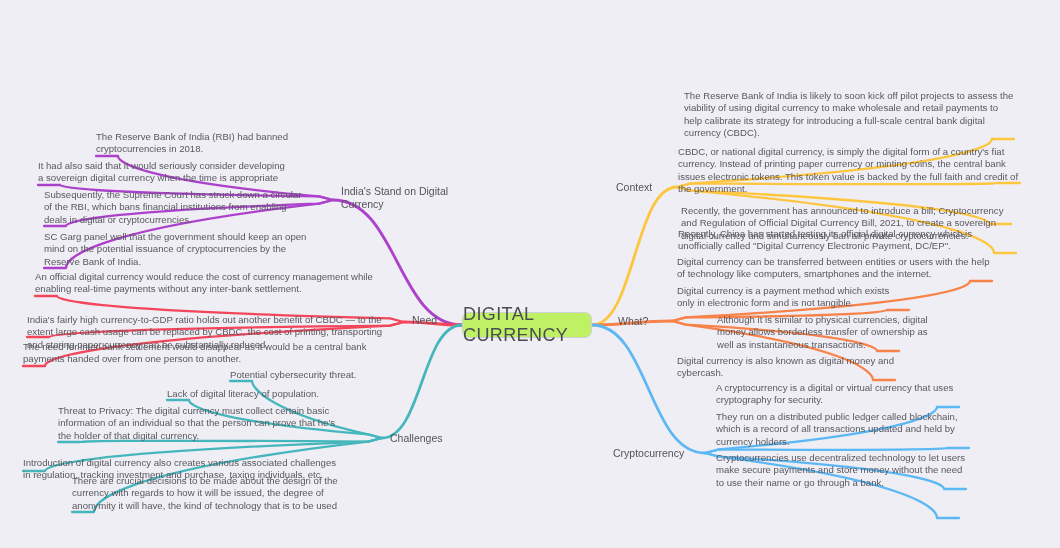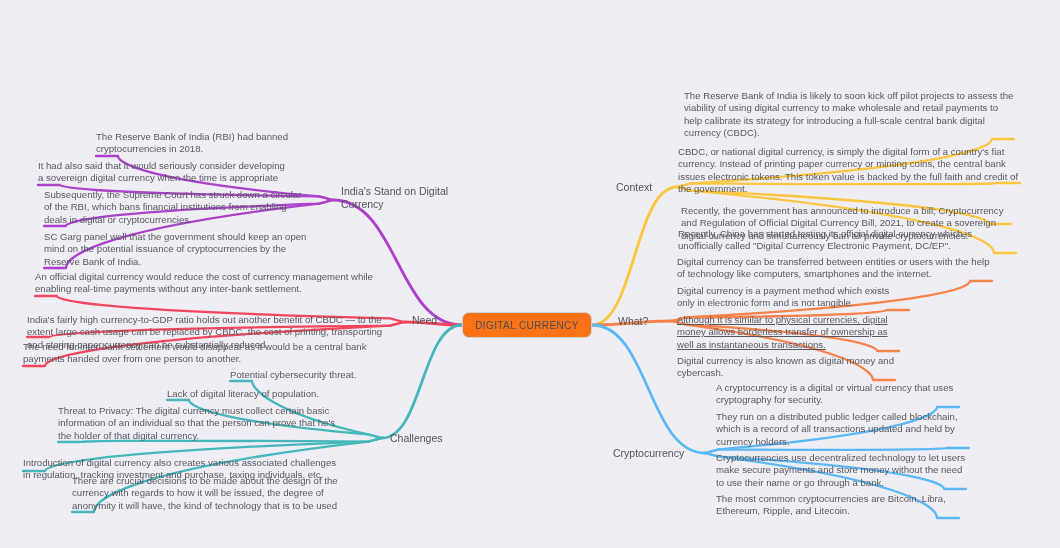--- a/index.html
+++ b/index.html
@@ -26,27 +26,27 @@
     pointer-events: none;
   }
 
   
   .central-node {
     position: absolute;
     left: 462px;
     top: 312px;
     width: 130px;
     height: 26px;
-    background: #f97316;
+    background: #bef264;
     border: 1px solid #cfcfd6;
     border-radius: 7px;
     display: flex;
     align-items: center;
     justify-content: center;
-    font-size: 10px;
+    font-size: 18px;
     letter-spacing: .4px;
     color: #4c4c52;
     z-index: 5;
     box-sizing: border-box;
   }
 
   
   .branch-label {
     position: absolute;
     font-size: 10.5px;
@@ -155,30 +155,28 @@
 Regulation of Official Digital Currency Bill, 2021, to create a sovereign digital
 currency and simultaneously ban all private cryptocurrencies.</div>
   <div class="leaf right" style="left:678px; top:228px; width:338px;">Recently, China has started testing its official digital currency which is unofficially
 called "Digital Currency Electronic Payment, DC/EP".</div>
 
   <div class="branch-label" style="left:618px; top:315px; width:52px;">What?</div>
   <div class="leaf right" style="left:677px; top:256px; width:315px;">Digital currency can be transferred between entities or users with the help of
 technology like computers, smartphones and the internet.</div>
   <div class="leaf right" style="left:677px; top:285px; width:232px;">Digital currency is a payment method which exists only
 in electronic form and is not tangible.</div>
-  <div class="leaf right" style="left:677px; top:314px; width:222px;text-decoration:underline;">Although it is similar to physical currencies, digital
+  <div class="leaf right" style="left:717px; top:314px; width:222px;">Although it is similar to physical currencies, digital
 money allows borderless transfer of ownership as well
 as instantaneous transactions.</div>
   <div class="leaf right" style="left:677px; top:355px; width:218px;">Digital currency is also known as digital money and
 cybercash.</div>
 
   <div class="branch-label" style="left:613px; top:447px; width:84px;">Cryptocurrency</div>
   <div class="leaf right" style="left:716px; top:382px; width:243px;">A cryptocurrency is a digital or virtual currency that
 uses cryptography for security.</div>
   <div class="leaf right" style="left:716px; top:411px; width:253px;">They run on a distributed public ledger called blockchain, which
 is a record of all transactions updated and held by currency
 holders.</div>
   <div class="leaf right" style="left:716px; top:452px; width:250px;">Cryptocurrencies use decentralized technology to let users
 make secure payments and store money without the need to
 use their name or go through a bank.</div>
-  <div class="leaf right" style="left:716px; top:493px; width:243px;">The most common cryptocurrencies are Bitcoin, Libra,
-Ethereum, Ripple, and Litecoin.</div>
 </div>
 
 </body></html>

